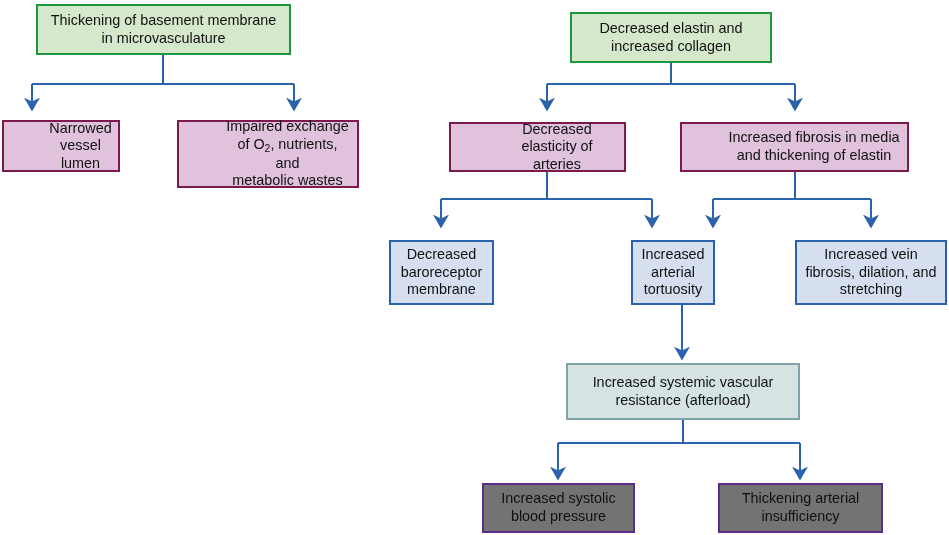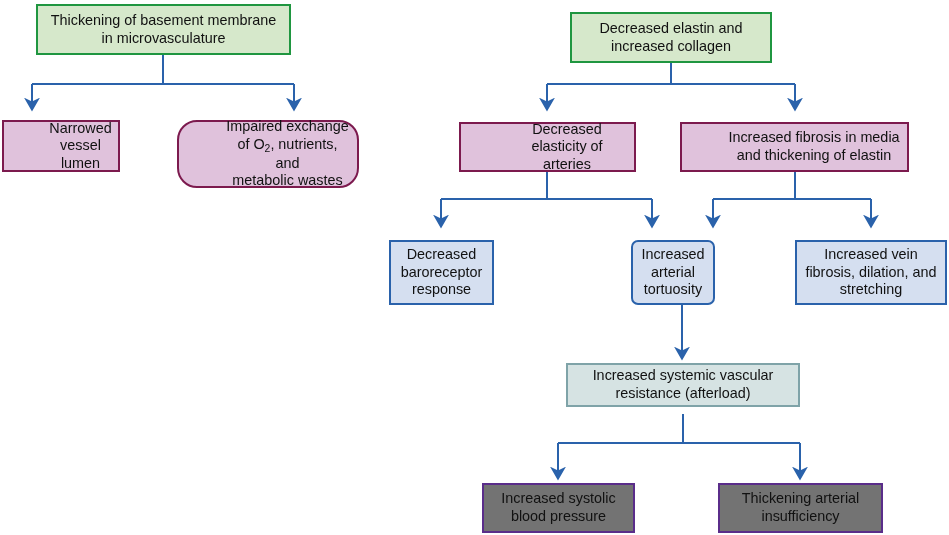--- a/index.html
+++ b/index.html
@@ -107,45 +107,45 @@
   </div>
 
   <div class="node n-green" style="left:570px; top:4px; width:202px; height:51px;margin-top:8px;">
     <span class="txt">Decreased elastin and increased collagen</span>
   </div>
 
   <div class="node n-pink" style="left:2px; top:120px; width:118px; height:52px;">
     <span class="txt">Narrowed vessel lumen</span>
   </div>
 
-  <div class="node n-pink" style="left:177px; top:120px; width:182px; height:68px;border-radius:20px;">
+  <div class="node n-pink" style="left:177px; top:120px; width:182px; height:68px;">
     <span class="txt"><span>Impaired exchange</span><br><span>of O</span><sub>2</sub><span>, nutrients, and</span><br><span>metabolic wastes</span></span>
   </div>
 
-  <div class="node n-pink" style="left:459px; top:122px; width:177px; height:50px;">
+  <div class="node n-pink" style="left:449px; top:122px; width:177px; height:50px;">
     <span class="txt">Decreased elasticity of arteries</span>
   </div>
 
   <div class="node n-pink" style="left:680px; top:122px; width:229px; height:50px;">
     <span class="txt">Increased fibrosis in media and thickening of elastin</span>
   </div>
 
   <div class="node n-blue" style="left:389px; top:240px; width:105px; height:65px;">
-    <span class="txt">Decreased baroreceptor response</span>
+    <span class="txt">Decreased baroreceptor membrane</span>
   </div>
 
-  <div class="node n-blue" style="left:631px; top:240px; width:84px; height:65px;border-radius:7px;">
+  <div class="node n-blue" style="left:631px; top:240px; width:84px; height:65px;">
     <span class="txt">Increased arterial tortuosity</span>
   </div>
 
   <div class="node n-blue" style="left:795px; top:240px; width:152px; height:65px;">
     <span class="txt">Increased vein fibrosis, dilation, and stretching</span>
   </div>
 
-  <div class="node n-teal" style="left:566px; top:363px; width:234px; height:44px;">
+  <div class="node n-teal" style="left:566px; top:363px; width:234px; height:57px;">
     <span class="txt">Increased systemic vascular resistance (afterload)</span>
   </div>
 
   <div class="node n-purple" style="left:482px; top:483px; width:153px; height:50px;">
     <span class="txt">Increased systolic blood pressure</span>
   </div>
 
   <div class="node n-purple" style="left:718px; top:483px; width:165px; height:50px;">
     <span class="txt">Thickening arterial insufficiency</span>
   </div>

